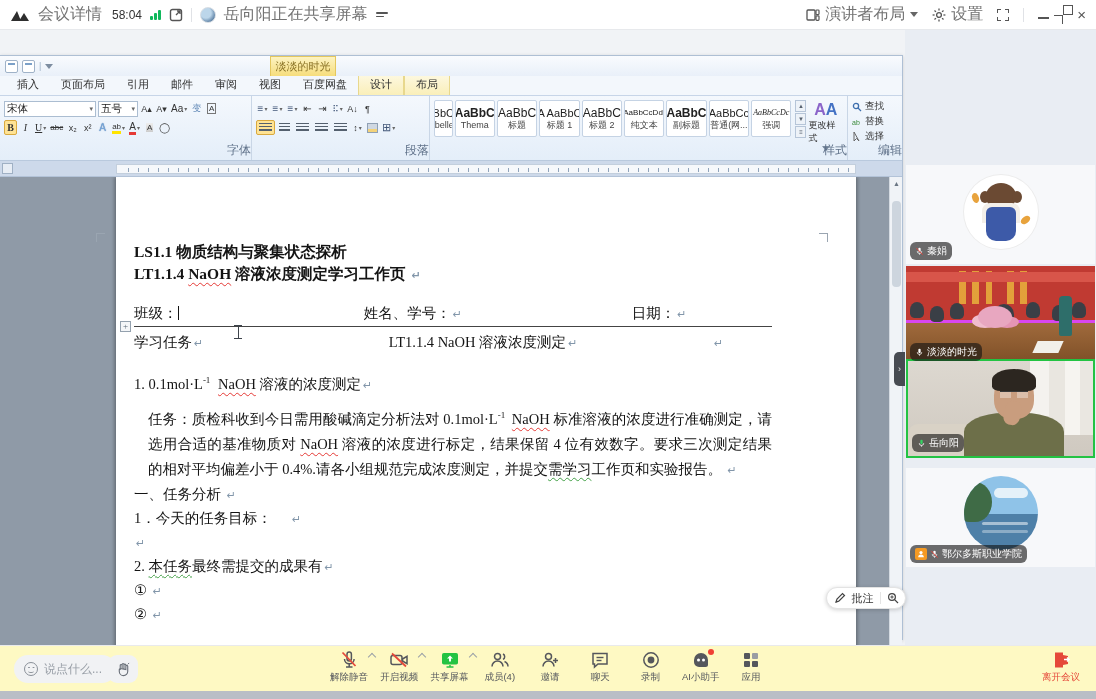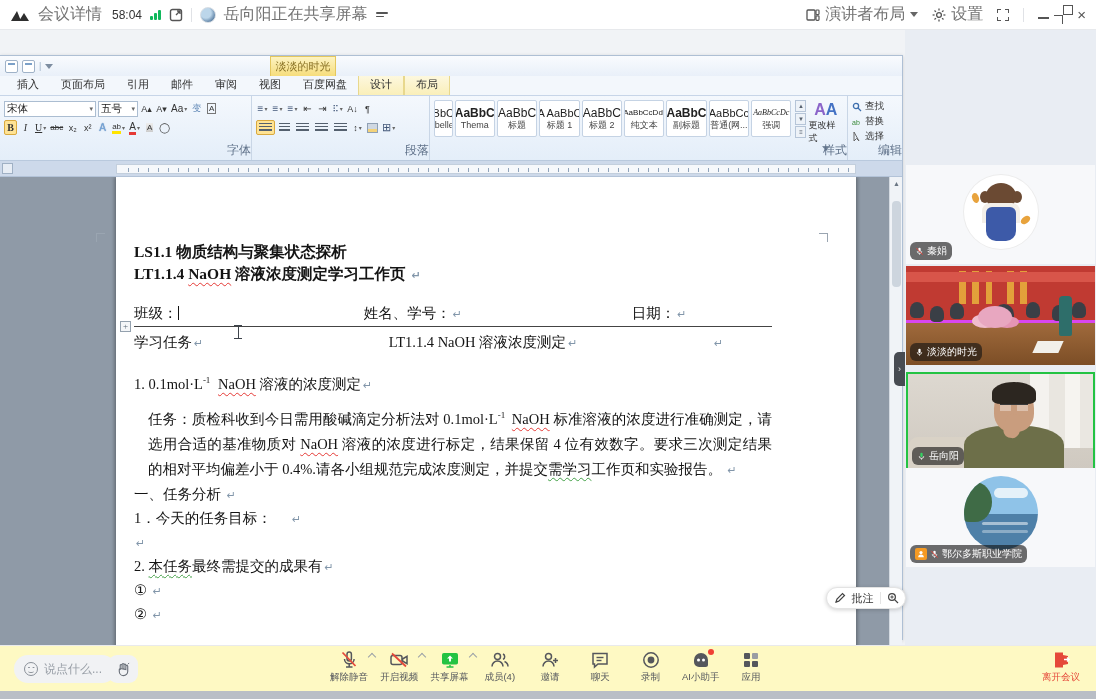--- a/index.html
+++ b/index.html
@@ -648,21 +648,21 @@
       <div class="nametag">
         <svg width="9" height="11" viewBox="0 0 14 14">
             <rect x="5.2" y="1" width="3.6" height="7" rx="1.8" fill="#fff"></rect>
             <path d="M3.5 6.5a3.5 3.5 0 0 0 7 0" fill="none" stroke="#fff" stroke-width="1.2"></path>
             <line x1="7" y1="10" x2="7" y2="12" stroke="#fff" stroke-width="1.2"></line>
           </svg>
         <span class="nm">淡淡的时光</span>
       </div>
     </div>
 
-    <div class="tile speaking" style="top:342px">
+    <div class="tile speaking" style="top:329px">
       <div class="scene-man">
         <div class="curtain"></div>
           <div class="sofa"></div>
         <div class="body"></div>
           <div class="head"></div>
           <div class="hairm"></div>
           <div class="glasses"></div>
           <div class="hand"></div>
       </div>
       <div class="nametag">

